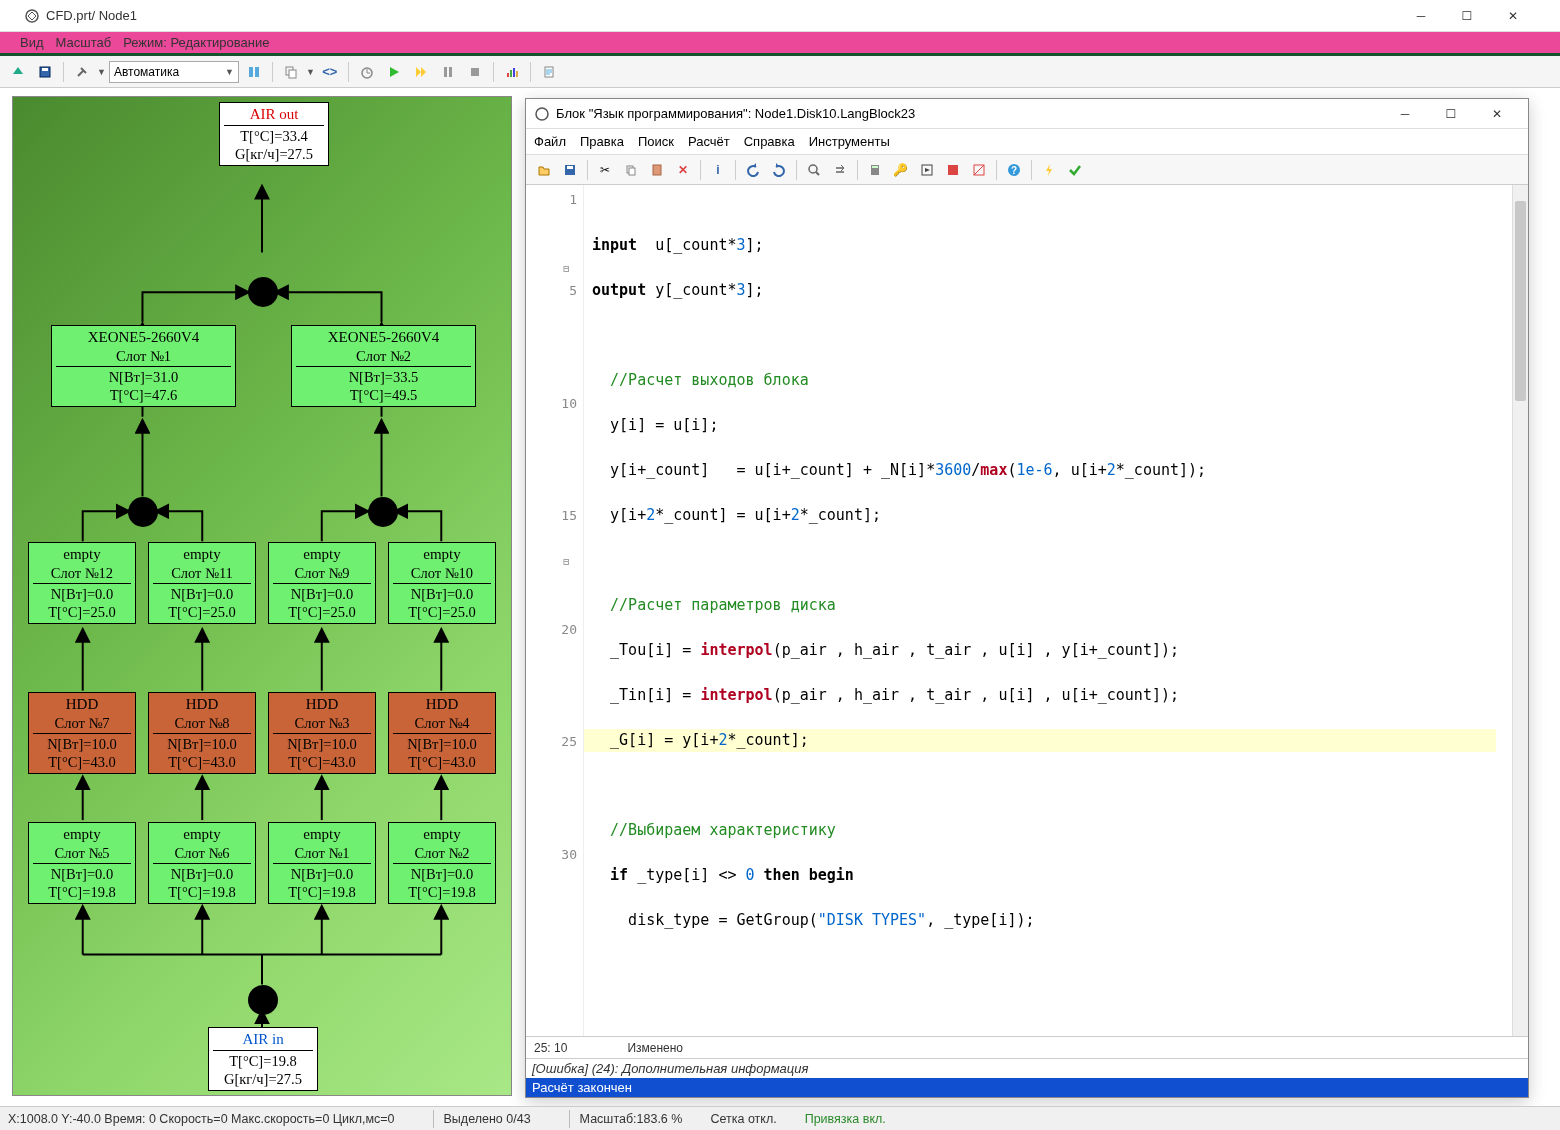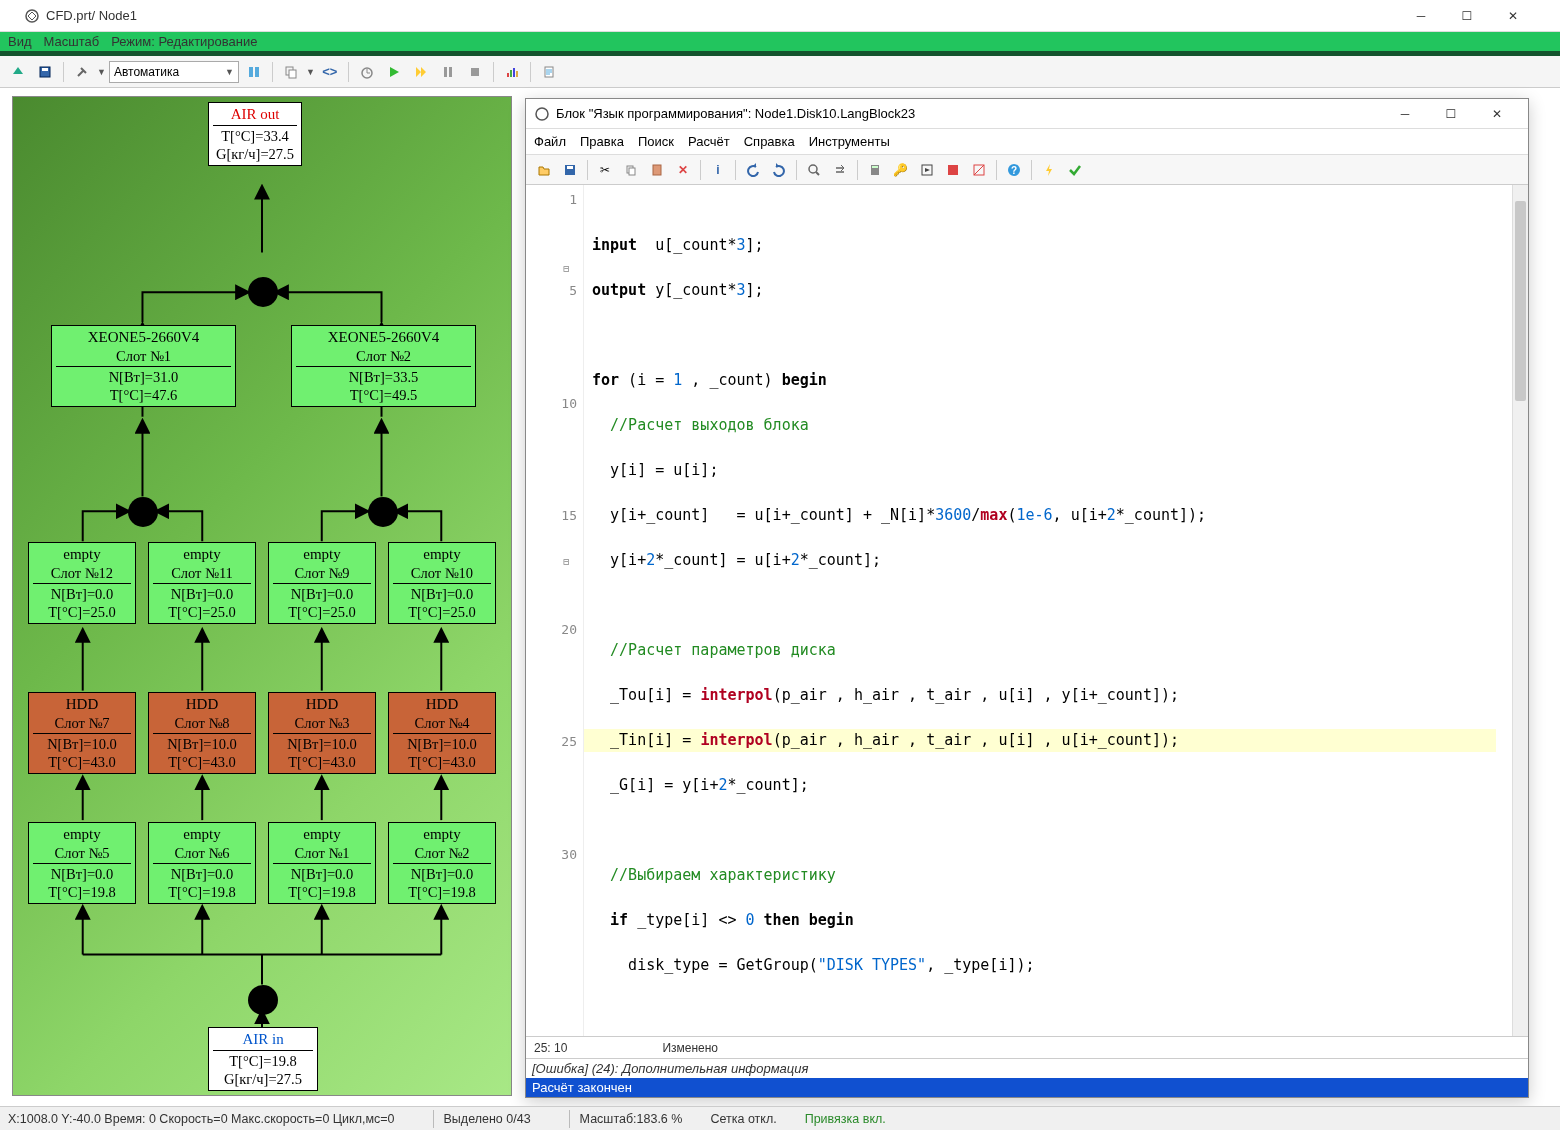--- a/index.html
+++ b/index.html
@@ -19,27 +19,27 @@
   align-items: center;
   padding: 0 24px;
   border-bottom: 1px solid #ddd;
 }
 .titlebar .icon { width: 16px; height: 16px; margin-right: 6px; color: #555; }
 .titlebar .title { flex: 1; color: #333; font-size: 13px; }
 .winbtns { display: flex; gap: 0; }
 .winbtn { width: 46px; height: 30px; display: flex; align-items: center; justify-content: center; color: #333; }
 .menubar {
   height: 24px;
-  background: #22c55e;
+  background: #ec4899;
   display: flex;
   align-items: center;
-  padding: 0 8px;
+  padding: 0 20px;
   gap: 12px;
   font-size: 13px;
-  border-bottom: 5px solid #14532d;
+  border-bottom: 3px solid #14532d;
 }
 .menubar span { color: #333; }
 .toolbar {
   height: 32px;
   background: #f5f5f5;
   display: flex;
   align-items: center;
   padding: 0 6px;
   gap: 3px;
   border-bottom: 1px solid #ccc;
@@ -131,21 +131,21 @@
 .hl-current { position: absolute; left: 0; right: 16px; height: 22.5px; background: #ffffd2; z-index: 0; }
 .codeline { position: relative; z-index: 1; }
 .kw { color: #000; font-weight: bold; }
 .num { color: #0066cc; }
 .str { color: #0066cc; }
 .com { color: #228b22; }
 .fn { color: #b00020; font-weight: bold; }
 
 .editor .statusrow {
   height: 22px; border-top: 1px solid #ccc;
-  display: flex; align-items: center; padding: 0 8px; gap: 95px;
+  display: flex; align-items: center; padding: 0 8px; gap: 60px;
   font-size: 12px; color: #333;
 }
 .editor .msgrow { font-size: 13px; padding: 2px 6px; }
 .editor .msgrow.err { background: #fff; color: #333; border-top: 1px solid #ccc; font-style: italic; }
 .editor .msgrow.done { background: #1050d0; color: #fff; }
 .scrollbar-v {
   width: 16px; background: #f0f0f0; border-left: 1px solid #ddd;
   position: relative;
 }
 .scrollbar-v .thumb { position: absolute; left: 2px; right: 2px; top: 16px; height: 200px; background: #c8c8c8; border-radius: 2px; }
@@ -306,21 +306,21 @@
 
     <line x1="70" y1="860" x2="70" y2="813" stroke="#000" stroke-width="2" marker-end="url(#ah)"></line>
     <line x1="190" y1="860" x2="190" y2="813" stroke="#000" stroke-width="2" marker-end="url(#ah)"></line>
     <line x1="310" y1="860" x2="310" y2="813" stroke="#000" stroke-width="2" marker-end="url(#ah)"></line>
     <line x1="430" y1="860" x2="430" y2="813" stroke="#000" stroke-width="2" marker-end="url(#ah)"></line>
     <path d="M70 860 L250 860 M430 860 L250 860" stroke="#000" stroke-width="2" fill="none"></path>
     <line x1="250" y1="890" x2="250" y2="860" stroke="#000" stroke-width="2"></line>
     <line x1="250" y1="960" x2="250" y2="918" stroke="#000" stroke-width="2" marker-end="url(#ah)"></line>
   </svg>
 
-  <div class="node" style="left:195px;top:5px;width:94px">
+  <div class="node" style="left:206px;top:5px;width:110px">
     <div class="hdr" style="color:#d00">AIR out</div>
         <hr>
     <div>T[°C]=33.4</div>
     <div>G[кг/ч]=27.5</div>
   </div>
   <div class="circle" style="left:235px;top:180px"></div>
 
   <div class="node green" style="left:38px;top:228px;width:185px">
     <div class="hdr">XEONE5-2660V4</div>
     <div>Слот №1</div>
@@ -593,21 +593,20 @@
           <div>&nbsp;</div>
           <div>30</div>
           <div>&nbsp;</div>
           <div>&nbsp;</div>
     </div>
     <div class="codecontent">
 <div class="hl-current" style="top:544px"></div>
 <div class="codeline"><span class="kw">input</span>  u[_count*<span class="num">3</span>];</div>
 <div class="codeline"><span class="kw">output</span> y[_count*<span class="num">3</span>];</div>
 <div class="codeline">&nbsp;</div>
-<div class="codeline"><span class="kw">for</span> (i = <span class="num">1</span> , _count) <span class="kw">begin</span></div>
 <div class="codeline">  <span class="com">//Расчет выходов блока</span></div>
 <div class="codeline">  y[i] = u[i];</div>
 <div class="codeline">  y[i+_count]   = u[i+_count] + _N[i]*<span class="num">3600</span>/<span class="fn">max</span>(<span class="num">1e-6</span>, u[i+<span class="num">2</span>*_count]);</div>
 <div class="codeline">  y[i+<span class="num">2</span>*_count] = u[i+<span class="num">2</span>*_count];</div>
 <div class="codeline">&nbsp;</div>
 <div class="codeline">  <span class="com">//Расчет параметров диска</span></div>
 <div class="codeline">  _Tou[i] = <span class="fn">interpol</span>(p_air , h_air , t_air , u[i] , y[i+_count]);</div>
 <div class="codeline">  _Tin[i] = <span class="fn">interpol</span>(p_air , h_air , t_air , u[i] , u[i+_count]);</div>
 <div class="codeline">  _G[i] = y[i+<span class="num">2</span>*_count];</div>
 <div class="codeline">&nbsp;</div>

